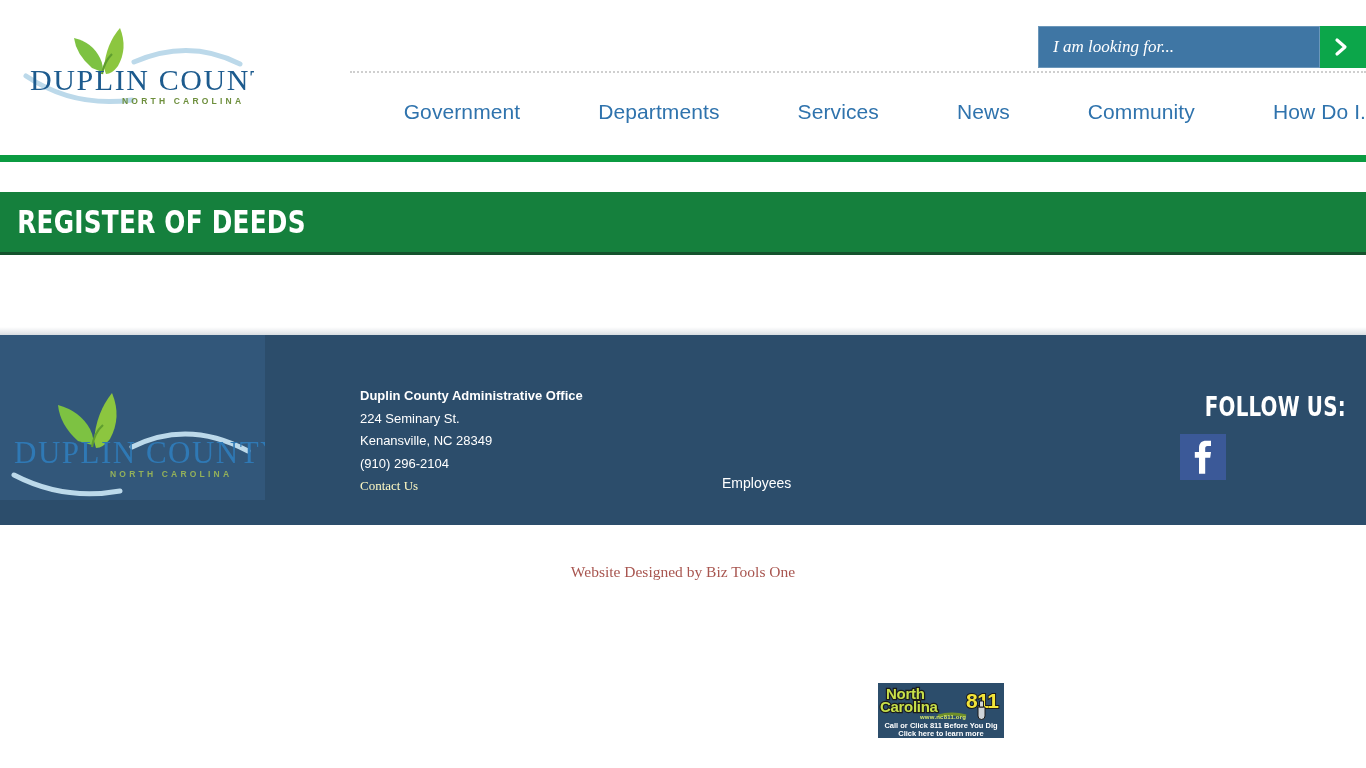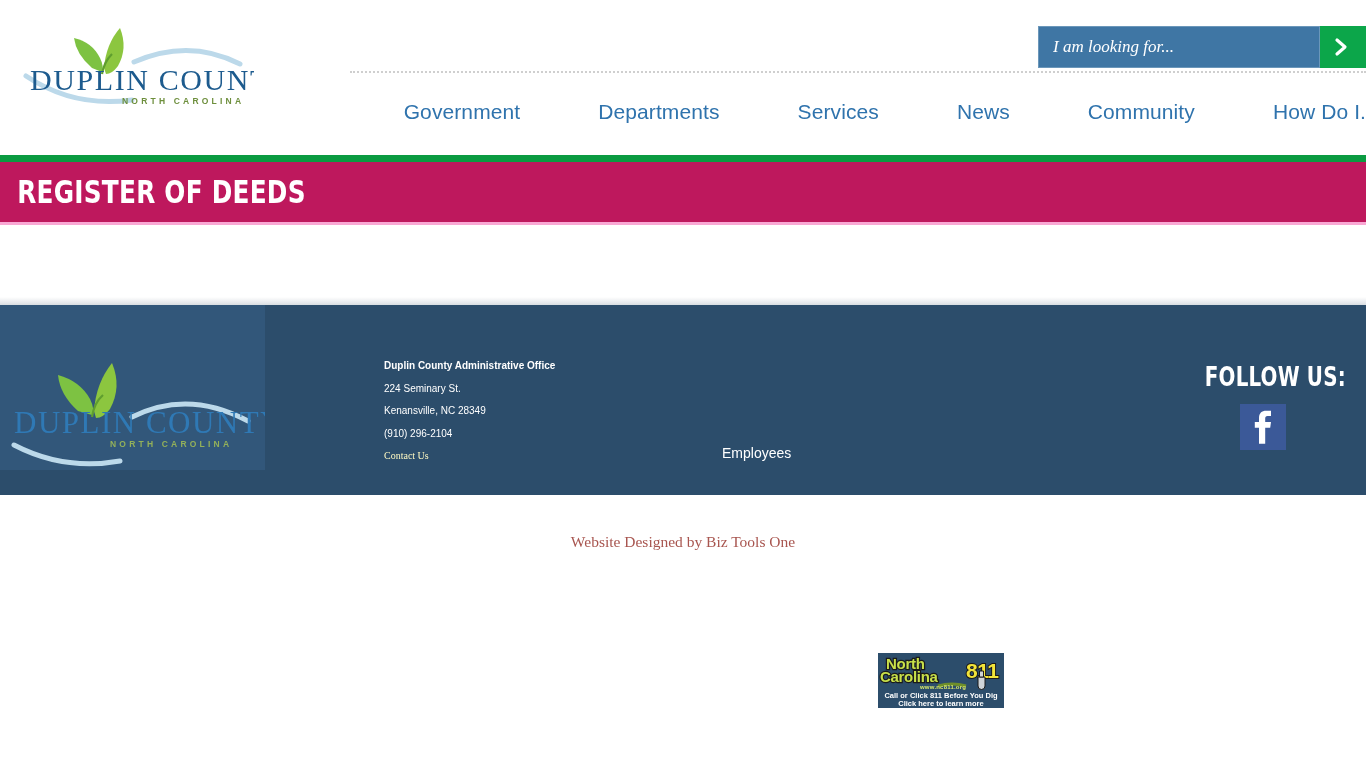--- a/index.html
+++ b/index.html
@@ -91,24 +91,25 @@
 
   
   .green-bar {
     width: 1366px;
     height: 7px;
     background: #0b9b41;
   }
   .banner {
     width: 1366px;
     height: 63px;
-    background: #be185d;
-    border-bottom: 3px solid #f9a8d4;
+    background: #15803d;
+    border-bottom: 3px solid #14532d;
     display: flex;
     align-items: center;
+    margin-top: 30px;
   }
   .banner-title {
     color: #ffffff;
     font-family: "DejaVu Sans Condensed", "Liberation Sans Narrow", "Liberation Sans", sans-serif;
     font-weight: bold;
     font-size: 32px;
     letter-spacing: 0.3px;
     padding-left: 20px;
     transform: scaleX(0.86);
     transform-origin: left center;
@@ -141,23 +142,22 @@
     height: 165px;
     background: #32577a;
   }
   .footer-logo-panel svg { display: block; width: 100%; height: 100%; }
 
   .footer-address {
     position: absolute;
     left: 360px;
     top: 50px;
     color: #ffffff;
-    font-size: 10px;
+    font-size: 13px;
     line-height: 22.5px;
-    margin-left: 24px;
   }
   .footer-address .bold { font-weight: bold; }
   .footer-link {
     color: #fef9c3;
     text-decoration: none;
     cursor: pointer;
     font-family: Liberation Serif, serif;
   }
   .employees-link {
     position: absolute;
@@ -176,21 +176,21 @@
     top: 348px;
     width: 126px;
     height: 55px;
     cursor: pointer;
   }
 
   .follow-block {
     position: absolute;
     right: 20px;
     top: 57px;
-    text-align: center;
+    text-align: left;
   }
   .follow-label {
     color: #ffffff;
     font-family: "DejaVu Sans Condensed", "Liberation Sans Narrow", "Liberation Sans", sans-serif;
     font-weight: bold;
     font-size: 26px;
     letter-spacing: 0.2px;
     transform: scaleX(0.85);
     transform-origin: right center;
     display: block;

